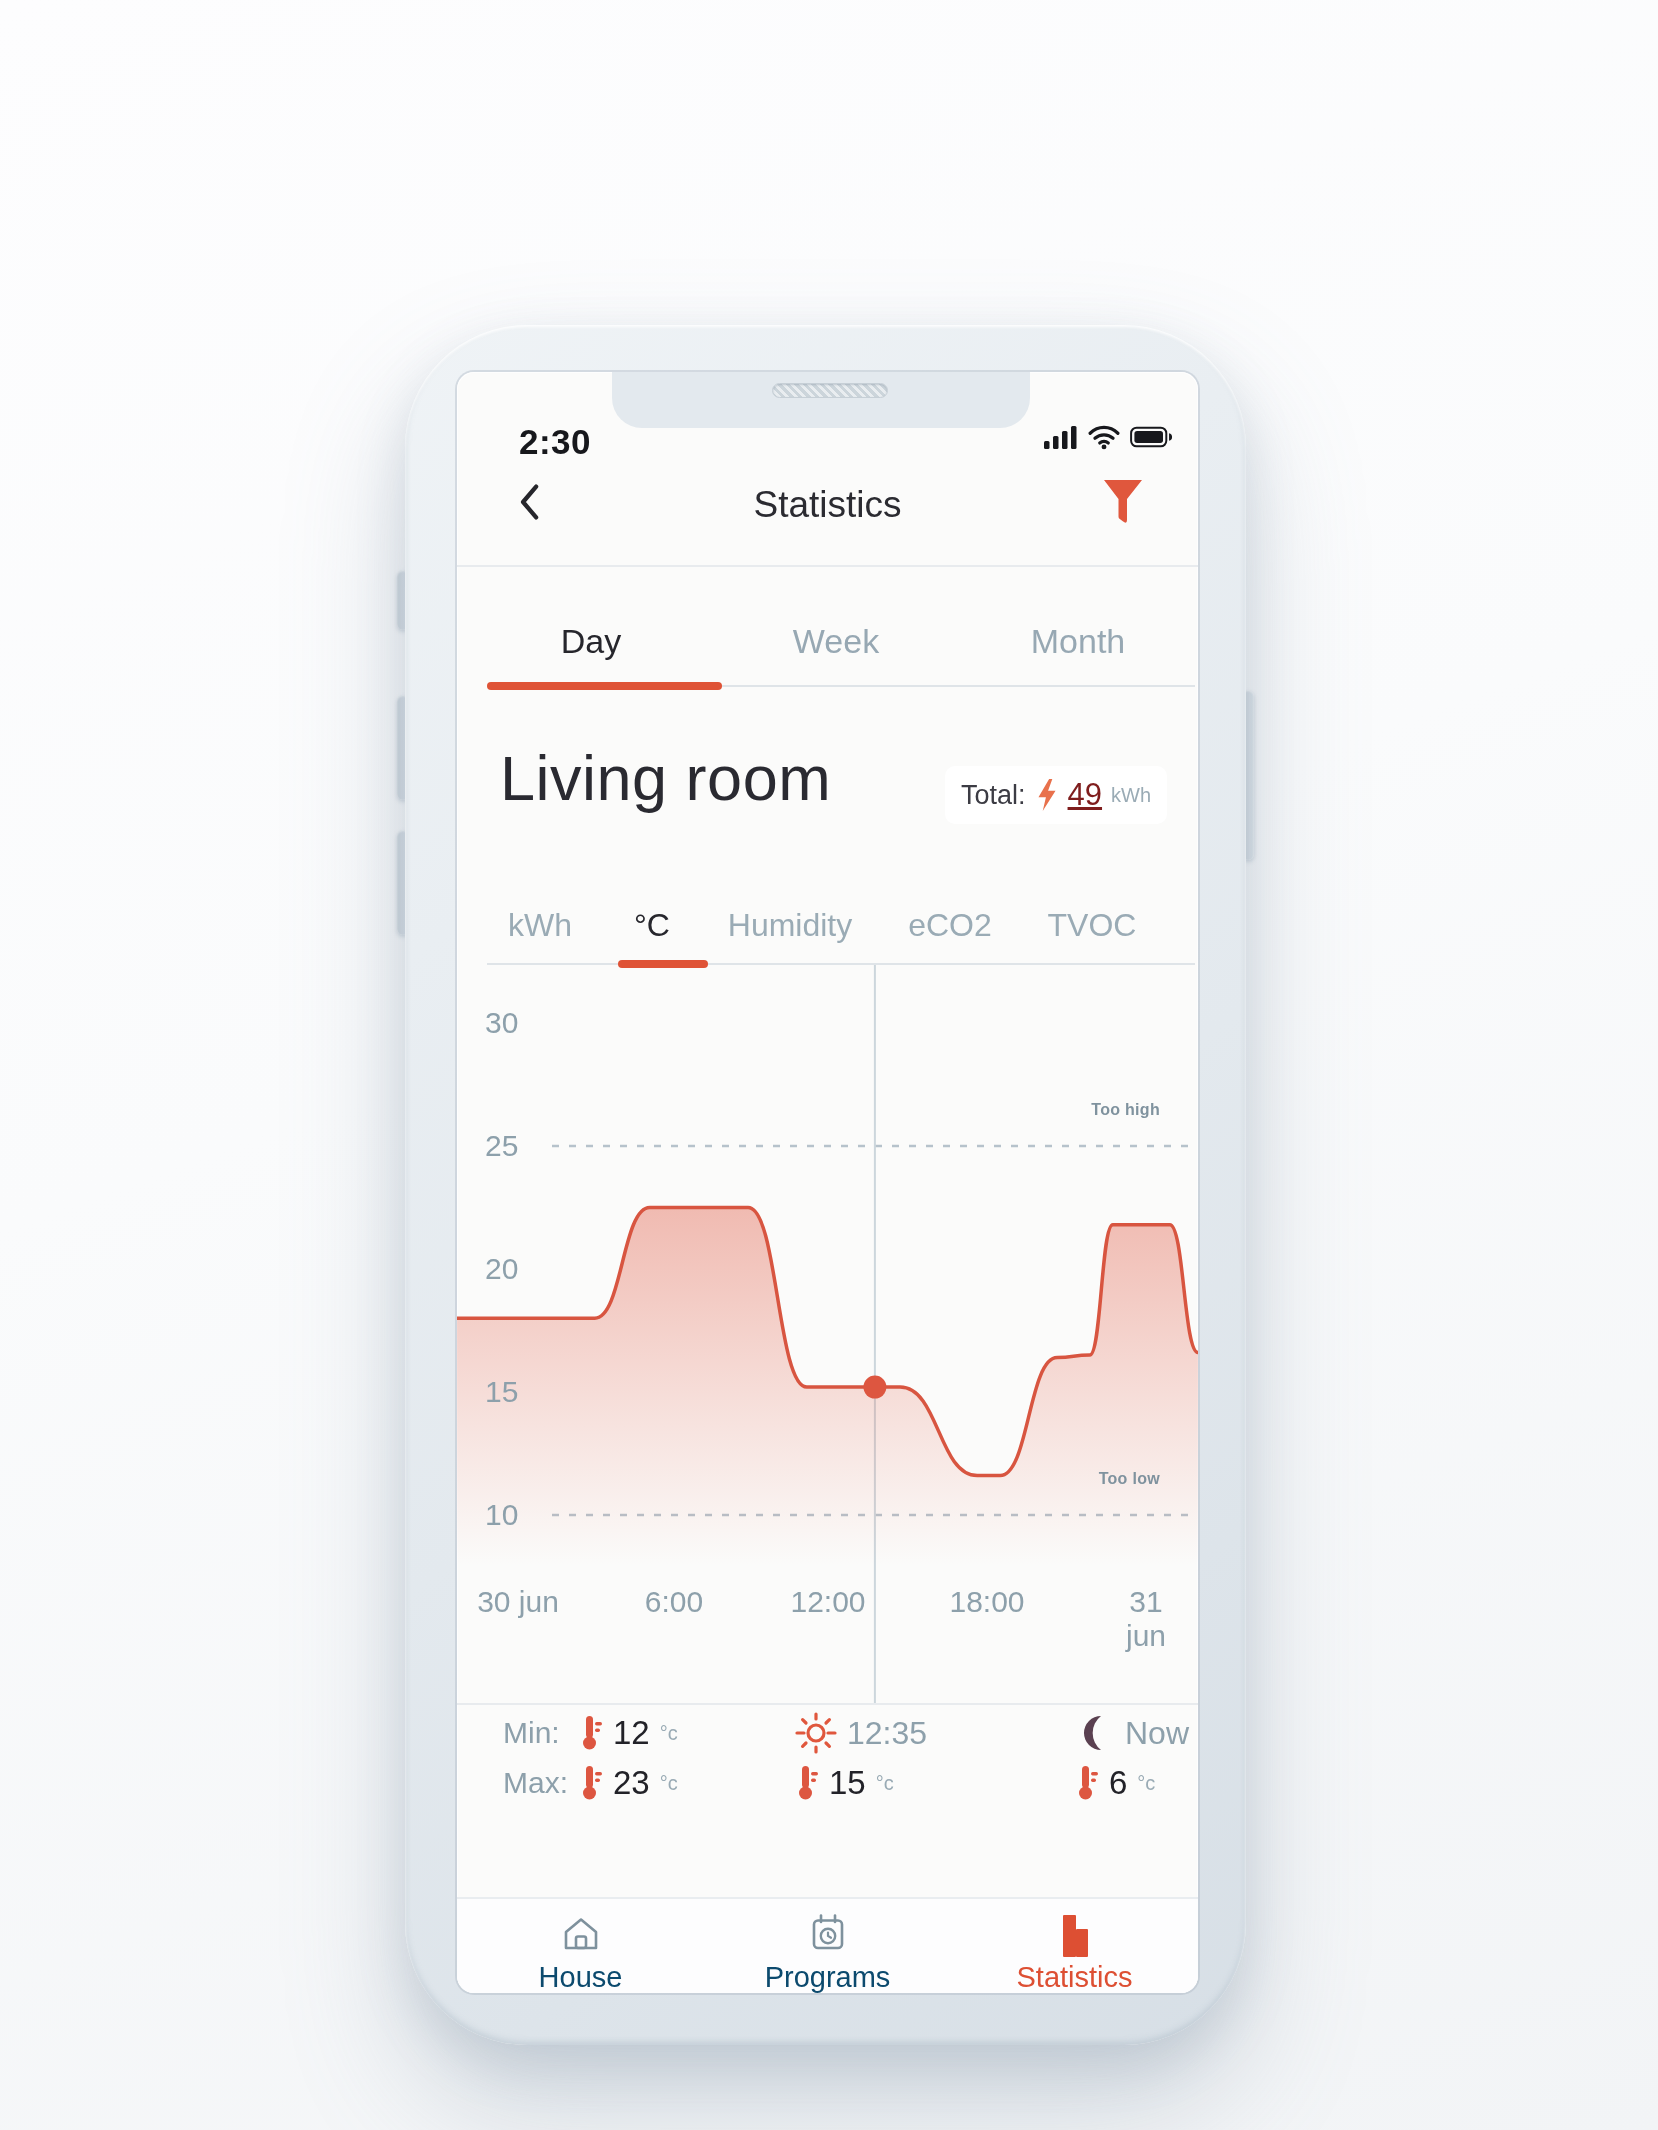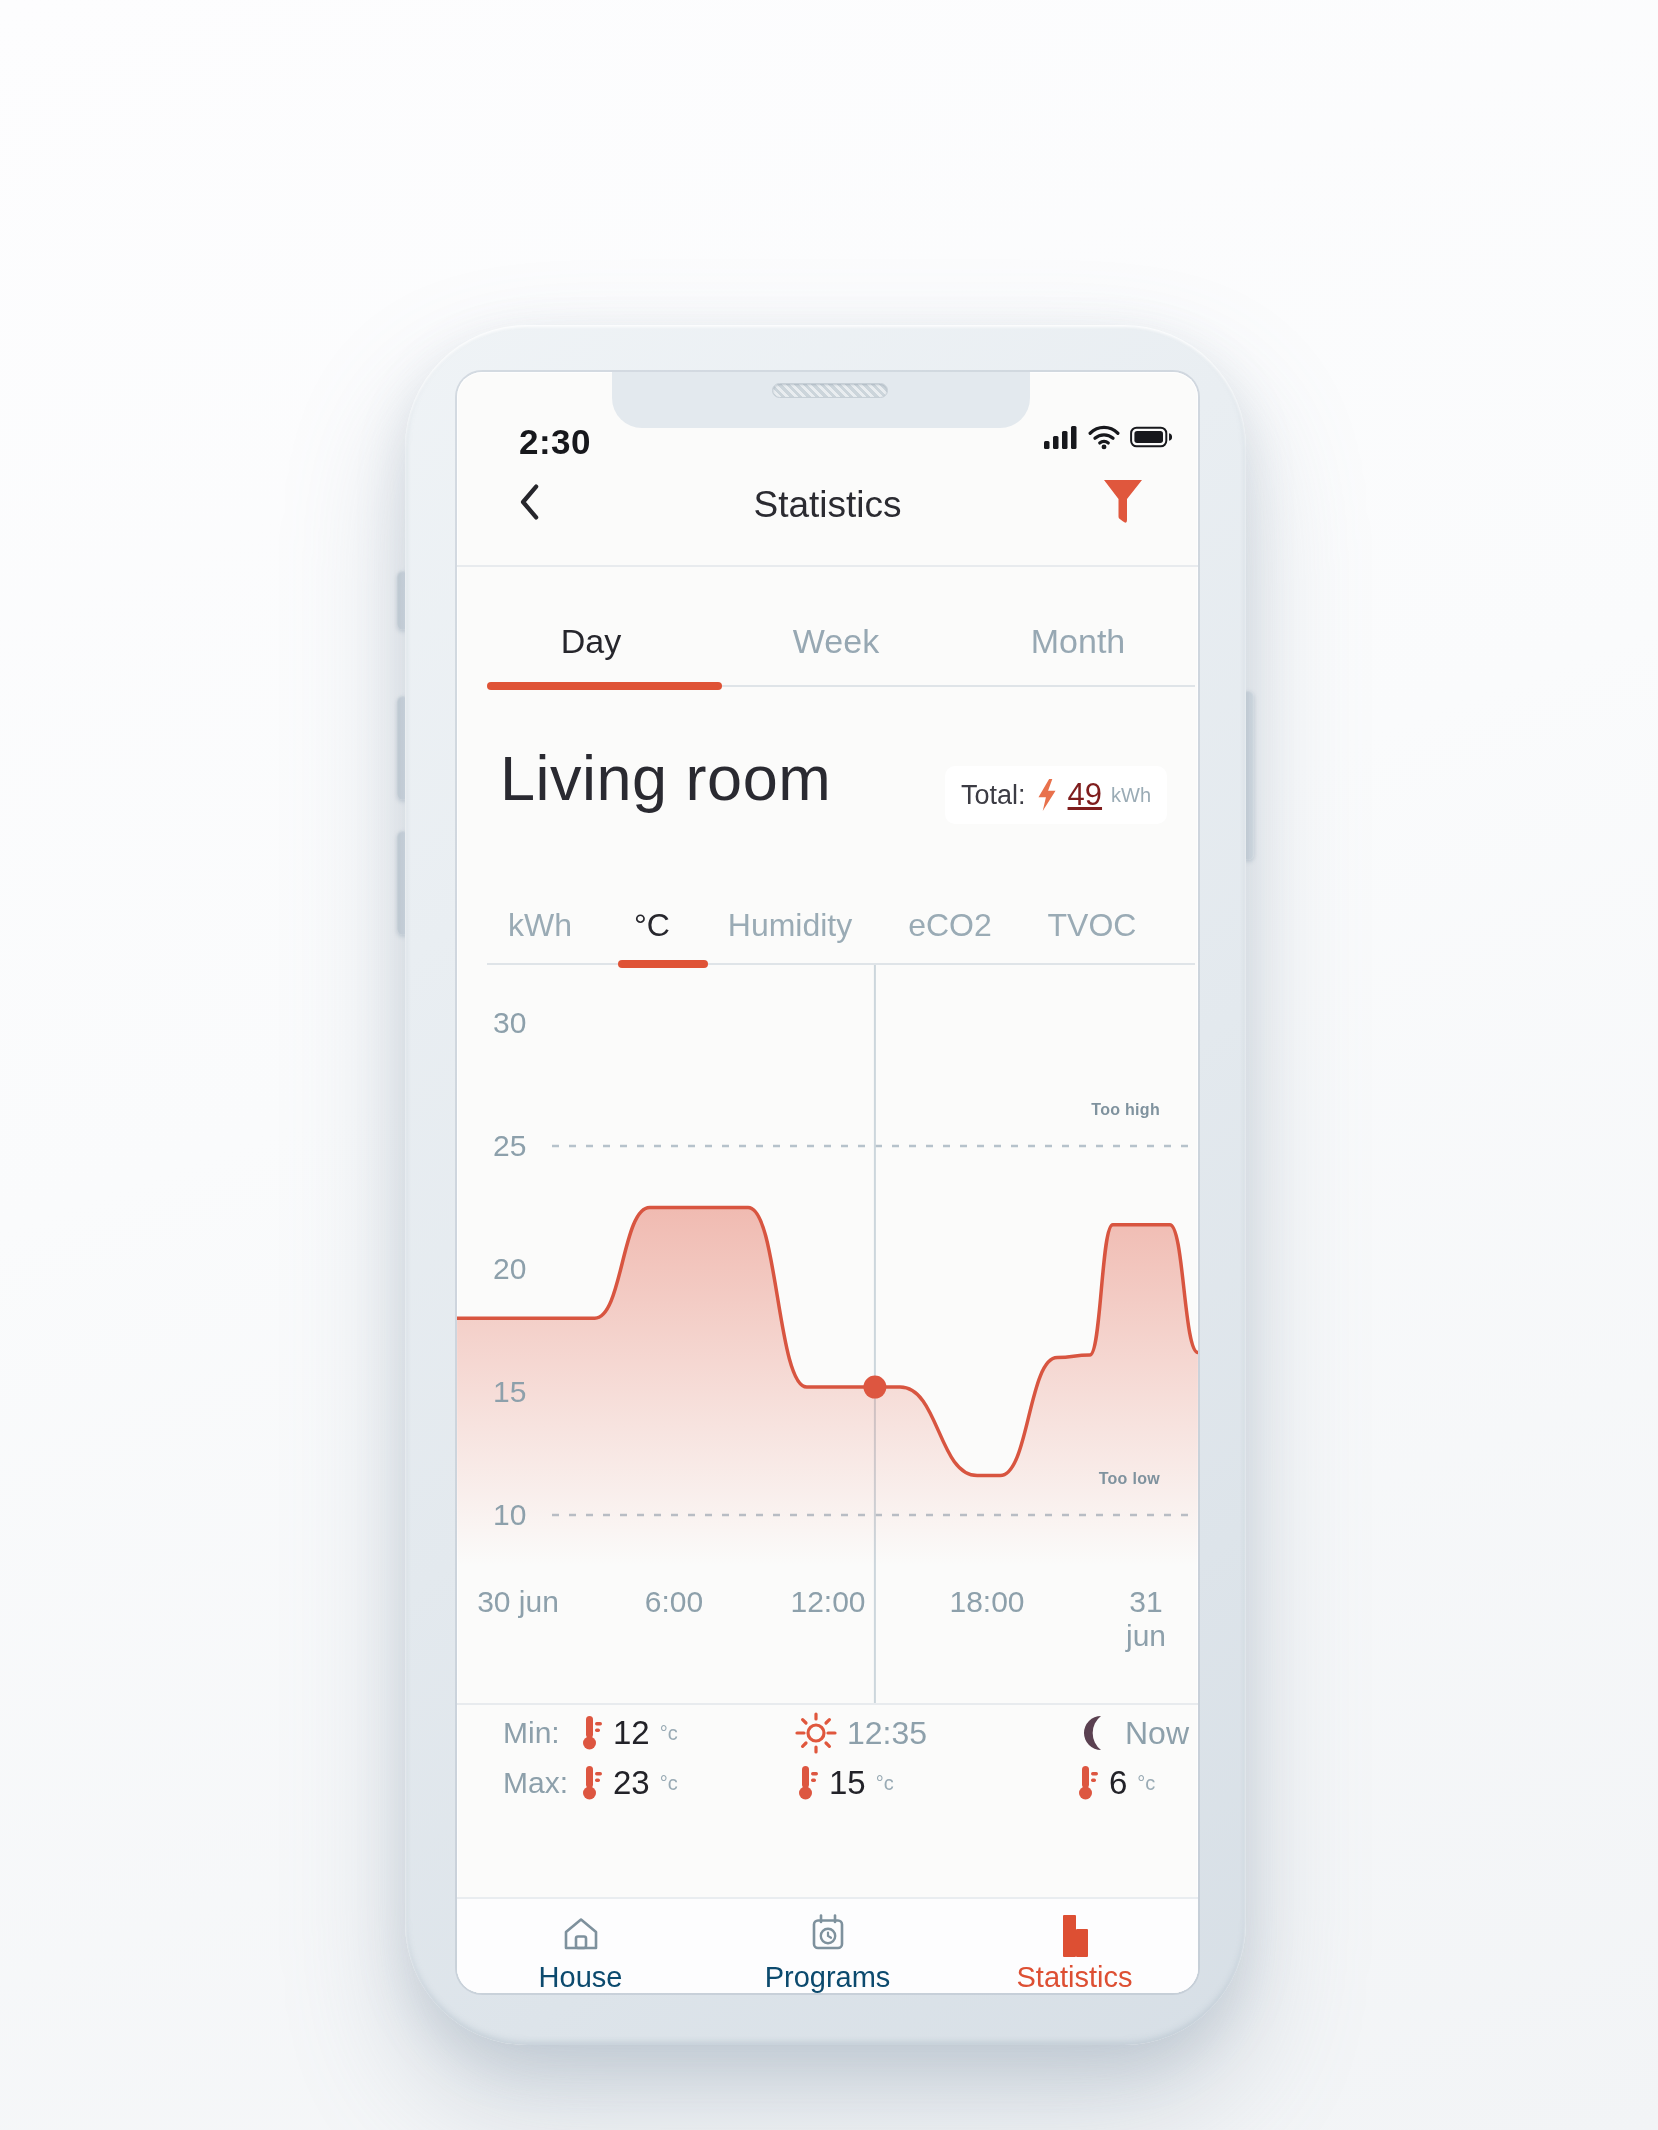--- a/index.html
+++ b/index.html
@@ -7,21 +7,21 @@
   #canvas{position:relative;width:1658px;height:2130px;overflow:hidden;
     background:linear-gradient(160deg,#fdfdfe 0%,#fafbfc 45%,#f2f4f6 100%);}
   
   .phone{position:absolute;left:405px;top:325px;width:841px;height:1720px;}
   .side-btn{position:absolute;background:linear-gradient(90deg,#cfd7de,#e4eaef);border-radius:7px;
     box-shadow:inset 0 1px 2px rgba(255,255,255,.9), 0 2px 4px rgba(130,150,170,.35);}
   .phone-body{position:absolute;inset:0;border-radius:122px;
     background:linear-gradient(145deg,#eff3f6 0%,#e3e9ee 55%,#d7dfe6 100%);
     box-shadow:0 60px 120px rgba(120,140,160,.30),0 20px 50px rgba(120,140,160,.20),
       inset 0 2px 3px rgba(255,255,255,.95), inset 0 -3px 6px rgba(150,165,180,.35);}
-  .screen{position:absolute;left:52px;top:47px;width:741px;height:1621px;border-radius:25px;
+  .screen{position:absolute;left:52px;top:47px;width:741px;height:1621px;border-radius:17px;
     background:#fbfbfa;overflow:hidden;
     box-shadow:0 0 0 2px rgba(167,180,192,.38), inset 0 0 0 1px rgba(255,255,255,.8);}
   .notch{position:absolute;left:155px;top:0;width:418px;height:56px;background:#e3e9ee;
     border-radius:0 0 30px 30px;}
   .speaker{position:absolute;left:160px;top:11px;width:116px;height:15px;border-radius:8px;
     border:1px solid #c6cfd6;
     background:repeating-linear-gradient(45deg,#ccd5db 0 3px,#e9edf0 3px 6px);
     box-shadow:inset 0 1px 2px rgba(130,145,160,.4);}
   
   .status-time{position:absolute;left:62px;top:50px;font-size:35px;font-weight:bold;color:#17181c;letter-spacing:.5px;}
@@ -43,21 +43,21 @@
   .total-label{font-size:27px;color:#3c3c44;}
   .total-value{font-size:31px;color:#7f1d1d;text-decoration:underline;}
   .total-unit{font-size:20px;color:#9aabb5;}
   
   .mtab{position:absolute;top:535px;transform:translateX(-50%);font-size:32px;color:#9aabb5;cursor:pointer;}
   .mtab.active{color:#27272d;}
   .div-2{position:absolute;left:30px;top:591px;width:708px;height:2px;background:#dfe4e8;}
   .mtab-ink{position:absolute;left:161px;top:588px;width:90px;height:8px;border-radius:5px;background:#df5336;}
   
   .chart{position:absolute;left:0;top:593px;width:741px;height:740px;}
-  .ylab{position:absolute;left:28px;font-size:30px;color:#8da0ab;line-height:34px;margin-left:8px;}
+  .ylab{position:absolute;left:28px;font-size:30px;color:#8da0ab;line-height:34px;}
   .yl-0{top:41px}.yl-1{top:164px}.yl-2{top:287px}.yl-3{top:410px}.yl-4{top:533px}
   .xlab{position:absolute;top:620px;transform:translateX(-50%);font-size:30px;color:#8da0ab;text-align:center;}
   .xl-0{left:61px}.xl-1{left:217px}.xl-2{left:371px}.xl-3{left:530px}.xl-4{left:689px}
   .thr-lab{position:absolute;right:38px;font-size:16px;font-weight:bold;color:#7f929e;letter-spacing:.3px;}
   .thr-high{top:136px}.thr-low{top:505px}
   
   .div-3{position:absolute;left:0;top:1331px;width:741px;height:2px;background:#e8ebee;}
   .stat{position:absolute;height:46px;display:flex;align-items:center;gap:10px;}
   .stat .lab{font-size:30px;color:#8da0ab;width:66px;}
   .stat .val{font-size:33px;color:#222228;}

